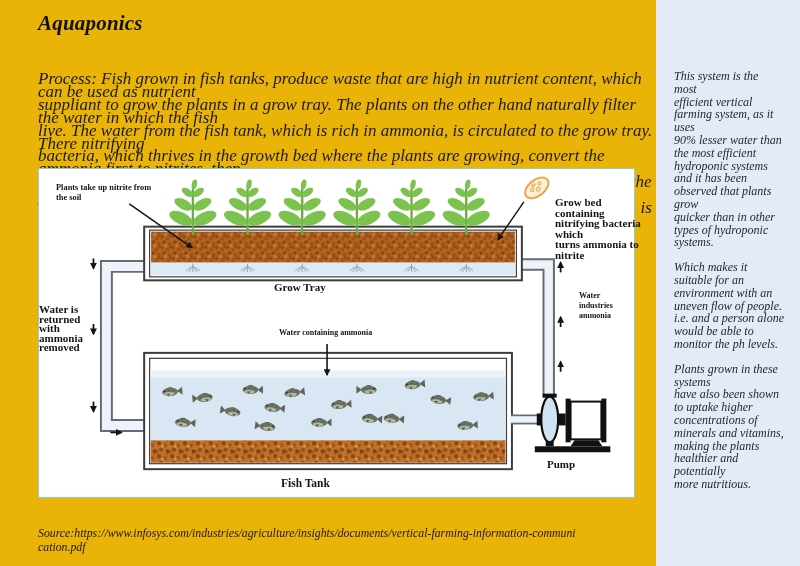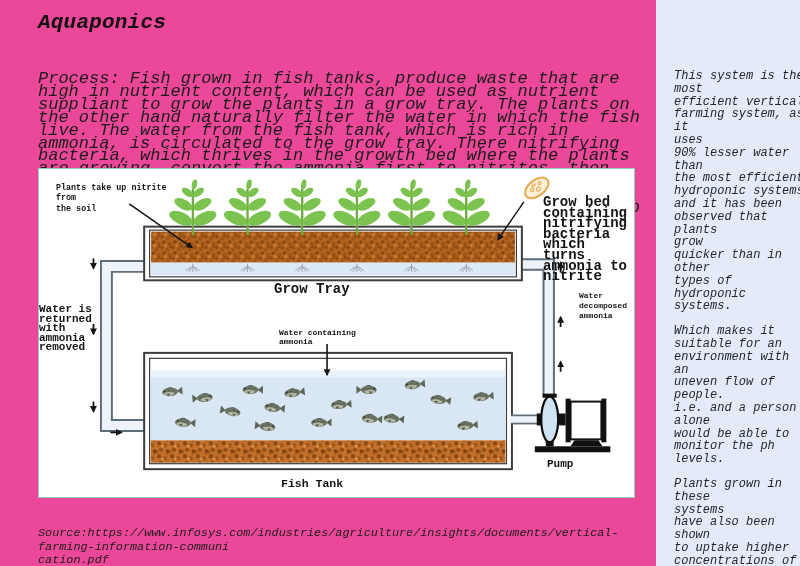--- a/index.html
+++ b/index.html
@@ -1,32 +1,32 @@
 <!DOCTYPE html>
 <html><head>
 <meta charset="utf-8">
 <style>
   html,body{margin:0;padding:0;background:#fff;}
-  .page{position:relative;width:800px;height:566px;background:#ec4899;overflow:hidden;
-        font-family:Liberation Mono, monospace;color:#1c1c1c;}
+  .page{position:relative;width:800px;height:566px;background:#eab308;overflow:hidden;
+        font-family:Liberation Serif, serif;color:#1c1c1c;}
   .title{position:absolute;left:38px;top:11px;margin:0;font-size:21px;font-style:italic;
          font-weight:bold;color:#111;letter-spacing:.2px;}
   .process{position:absolute;left:38px;top:73px;width:618px;font-size:17px;font-style:italic;
            line-height:12.9px;white-space:pre-line;color:#1b1b1b;}
   .sidebar{position:absolute;left:656px;top:0;width:152px;height:566px;background:#e2ebf7;
            box-sizing:border-box;padding:70px 4px 0 18px;font-style:italic;font-size:12px;
            line-height:12.8px;color:#232730;}
   .sidebar p{margin:0 0 12px 0;white-space:pre-line;}
   .diagram{position:absolute;left:38px;top:168px;width:597px;height:330px;
            border:1.5px solid #8ad1c2;box-sizing:border-box;background:#fff;}
   .diagram svg{position:absolute;left:0;top:0;width:100%;height:100%;}
   .dlabel{position:absolute;font-weight:bold;color:#141414;text-align:left;white-space:pre-line;}
   .lbl-plants-nitrite{left:17px;top:14px;width:125px;font-size:8.4px;line-height:10.4px;}
-  .lbl-grow-bed{left:504px;top:28px;width:92px;font-size:14px;line-height:10.6px;}
-  .lbl-grow-tray{left:235px;top:112px;width:130px;font-size:14px;}
+  .lbl-grow-bed{left:516px;top:28px;width:92px;font-size:11px;line-height:10.6px;}
+  .lbl-grow-tray{left:235px;top:112px;width:130px;font-size:11px;}
   .lbl-water-returned{left:0px;top:136px;width:56px;font-size:11px;line-height:9.6px;}
   .lbl-ammonia-mid{left:240px;top:159px;width:94px;font-size:8px;}
   .lbl-ammonia-right{left:540px;top:122px;width:56px;font-size:8px;line-height:10px;}
   .lbl-fish-tank{left:242px;top:308px;width:120px;font-size:11.5px;}
   .lbl-pump{left:508px;top:289px;width:80px;font-size:11px;}
   .source{position:absolute;left:38px;top:519px;width:620px;font-size:11.8px;font-style:italic;
           line-height:13.6px;white-space:pre-line;color:#1b1b1b;margin-top:8px;}
 </style>
 </head>
 <body>
@@ -233,21 +233,21 @@
 nitrifying bacteria which
 turns ammonia to nitrite</div>
     <div class="dlabel lbl-grow-tray">Grow Tray</div>
     <div class="dlabel lbl-water-returned">Water is
 returned
 with
 ammonia
 removed</div>
     <div class="dlabel lbl-ammonia-mid">Water containing ammonia</div>
     <div class="dlabel lbl-ammonia-right">Water
-decomposed
+industries
 ammonia</div>
     <div class="dlabel lbl-fish-tank">Fish Tank</div>
     <div class="dlabel lbl-pump">Pump</div>
   </div>
 
   <div class="source">Source:https://www.infosys.com/industries/agriculture/insights/documents/vertical-farming-information-communi
 cation.pdf</div>
 </div>
 
 </body></html>

